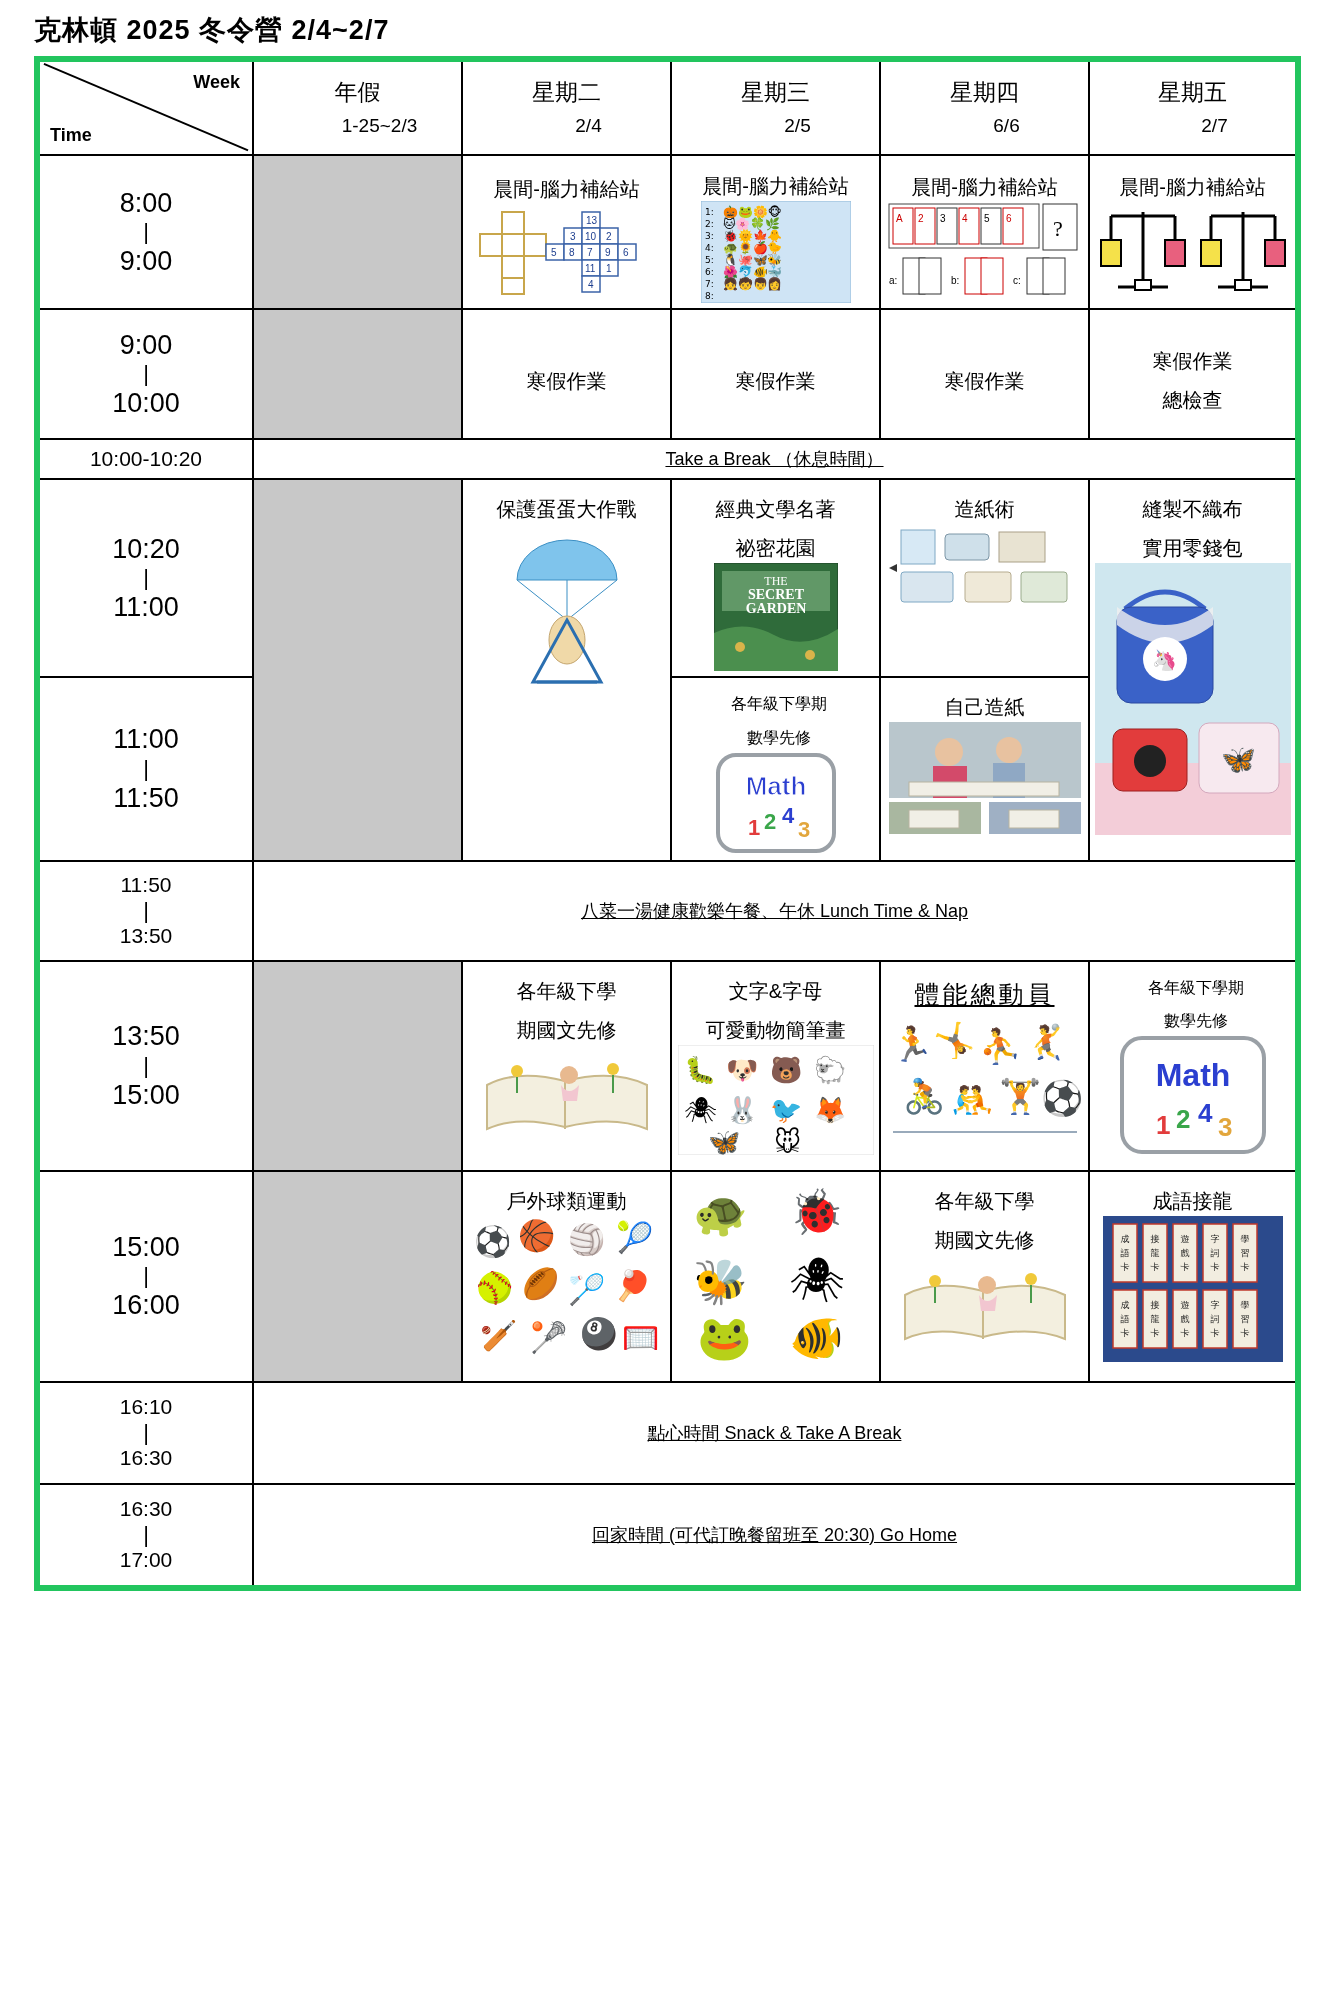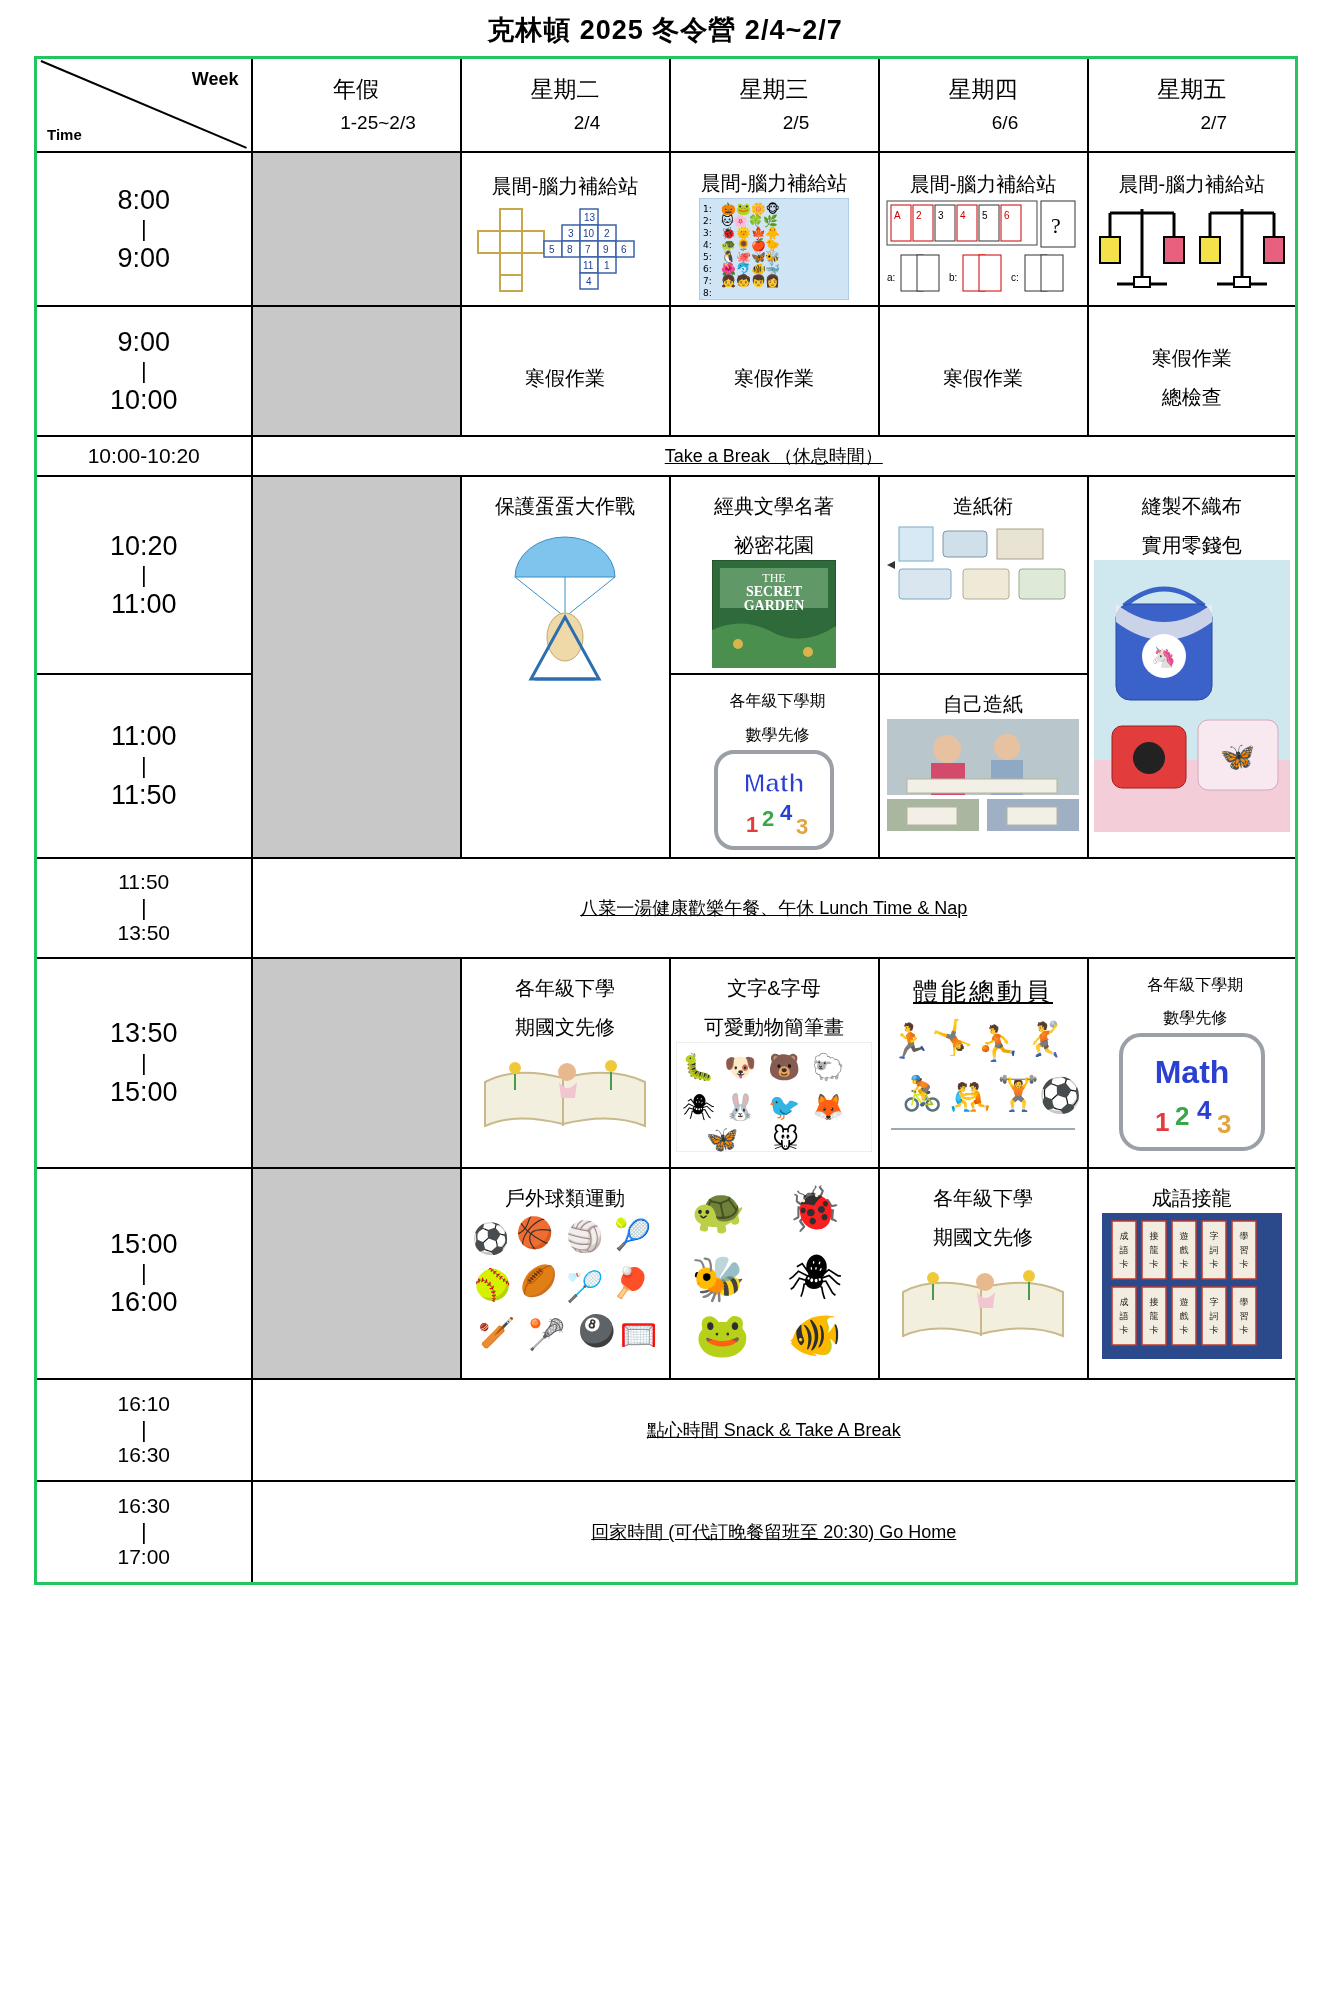--- a/index.html
+++ b/index.html
@@ -11,31 +11,31 @@
     width: 1330px;
     font-family: "Liberation Sans", "DejaVu Sans", sans-serif;
     color: #000;
   }
   .page {
     width: 1330px;
     box-sizing: border-box;
     padding: 6px 34px 10px 34px;
   }
   .title {
-    text-align: center;
+    text-align: left;
     font-size: 27px;
     font-weight: bold;
     letter-spacing: 1px;
     margin: 6px 0 8px 0;
   }
   table.schedule {
     border-collapse: collapse;
     width: 1262px;
     table-layout: fixed;
-    border: 3px solid #22c55e;
+    border: 6px solid #22c55e;
   }
   table.schedule td, table.schedule th {
     border: 2px solid #000;
     vertical-align: middle;
     text-align: center;
     padding: 0;
     font-weight: normal;
   }
   col.c-time { width: 216px; }
   col.c-day  { width: 209px; }
@@ -54,21 +54,21 @@
     position: absolute;
     right: 12px;
     top: 10px;
     font-size: 18px;
     font-weight: bold;
   }
   .hdr-corner .tm {
     position: absolute;
     left: 10px;
     bottom: 8px;
-    font-size: 15px;
+    font-size: 18px;
     font-weight: bold;
   }
   .dayhdr {
     height: 92px;
     font-size: 22px;
     font-weight: bold;
     line-height: 1.55;
   }
   .dayhdr .d1 { font-size: 23px; }
   .dayhdr .d2 { font-size: 19px; padding-left: 44px; }

